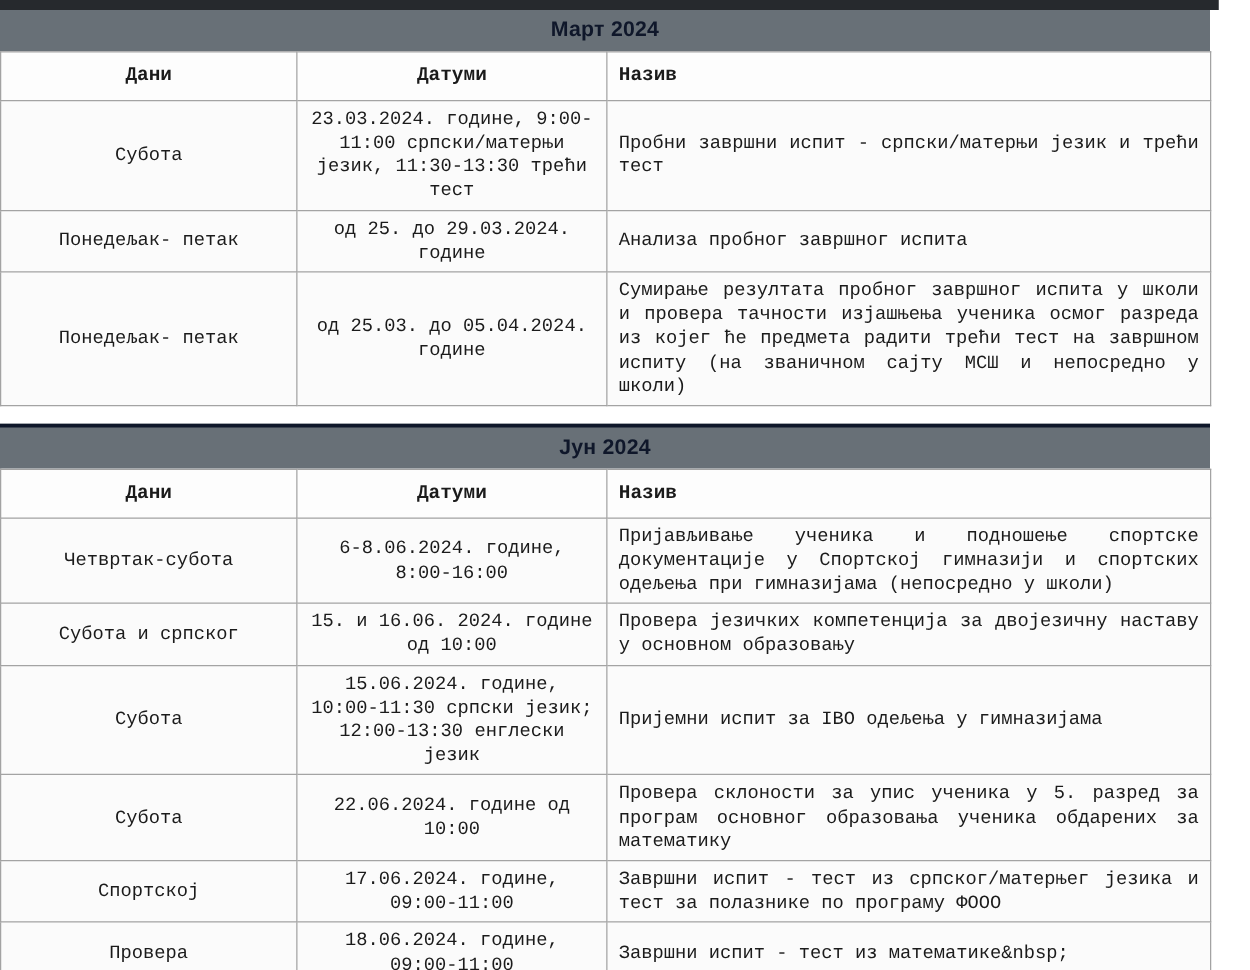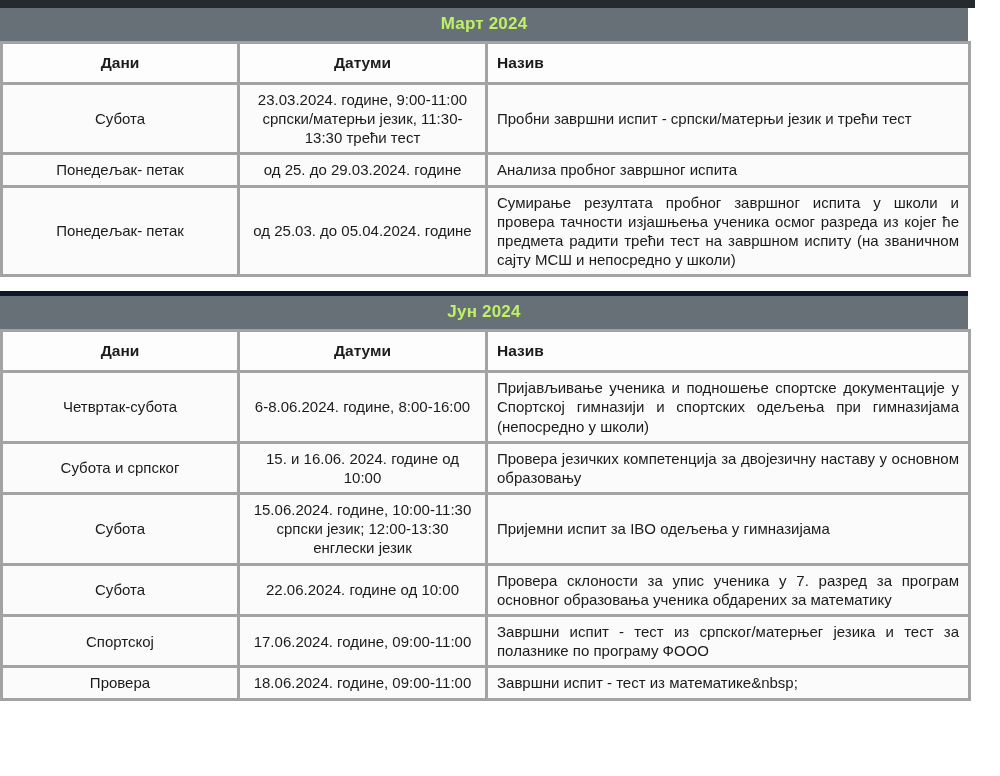--- a/index.html
+++ b/index.html
@@ -19,47 +19,48 @@
   .top-strip {
     width: 975px;
     height: 8px;
   }
   .content {
     width: 968px;
   }
   .month-bar {
     width: 100%;
     box-sizing: border-box;
-    color: #bef264;
+    color: #0f172a;
     font-weight: bold;
     font-size: 17px;
     text-align: center;
     padding: 6px 0 7px 0;
     letter-spacing: 0.2px;
   }
   .month-bar.second {
     margin-top: 14px;
-    border-top: 5px solid #0f172a;
+    border-top: 3px solid #0f172a;
   }
   table.schedule {
     border-collapse: collapse;
     table-layout: fixed;
     width: 968px;
     font-size: 15px;
     line-height: 1.28;
   }
   table.schedule col.c-day   { width: 237px; }
   table.schedule col.c-date  { width: 248px; }
   table.schedule col.c-name  { width: 483px; }
   table.schedule th,
   table.schedule td {
-    border: 3px solid #a3a3a3;
+    border: 1px solid #a3a3a3;
     vertical-align: middle;
     padding: 5px 9px;
     background: #fbfbfb;
+    font-family: Liberation Mono, monospace;
   }
   table.schedule thead th {
     background: #fdfdfd;
     font-weight: bold;
     text-align: center;
     padding: 9px 9px;
     font-size: 15.5px;
   }
   table.schedule thead th.h-name { text-align: left; }
   td.day   { text-align: center; }
@@ -133,21 +134,21 @@
           <td class="name">Провера језичких компетенција за двојезичну наставу у основном образовању</td>
         </tr>
         <tr>
           <td class="day">Субота</td>
           <td class="date">15.06.2024. године, 10:00-11:30 српски језик; 12:00-13:30 енглески језик</td>
           <td class="name">Пријемни испит за IBO одељења у гимназијама</td>
         </tr>
         <tr>
           <td class="day">Субота</td>
           <td class="date">22.06.2024. године од 10:00</td>
-          <td class="name">Провера склоности за упис ученика у 7. разред за програм основног образовања ученика обдарених за математику</td>
+          <td class="name">Провера склоности за упис ученика у 5. разред за програм основног образовања ученика обдарених за математику</td>
         </tr>
         <tr>
           <td class="day">Спортској</td>
           <td class="date">17.06.2024. године, 09:00-11:00</td>
           <td class="name">Завршни испит - тест из српског/матерњег језика и тест за полазнике по програму ФООО</td>
         </tr>
         <tr>
           <td class="day">Провера</td>
           <td class="date">18.06.2024. године, 09:00-11:00</td>
           <td class="name">Завршни испит - тест из математике&amp;nbsp;</td>

